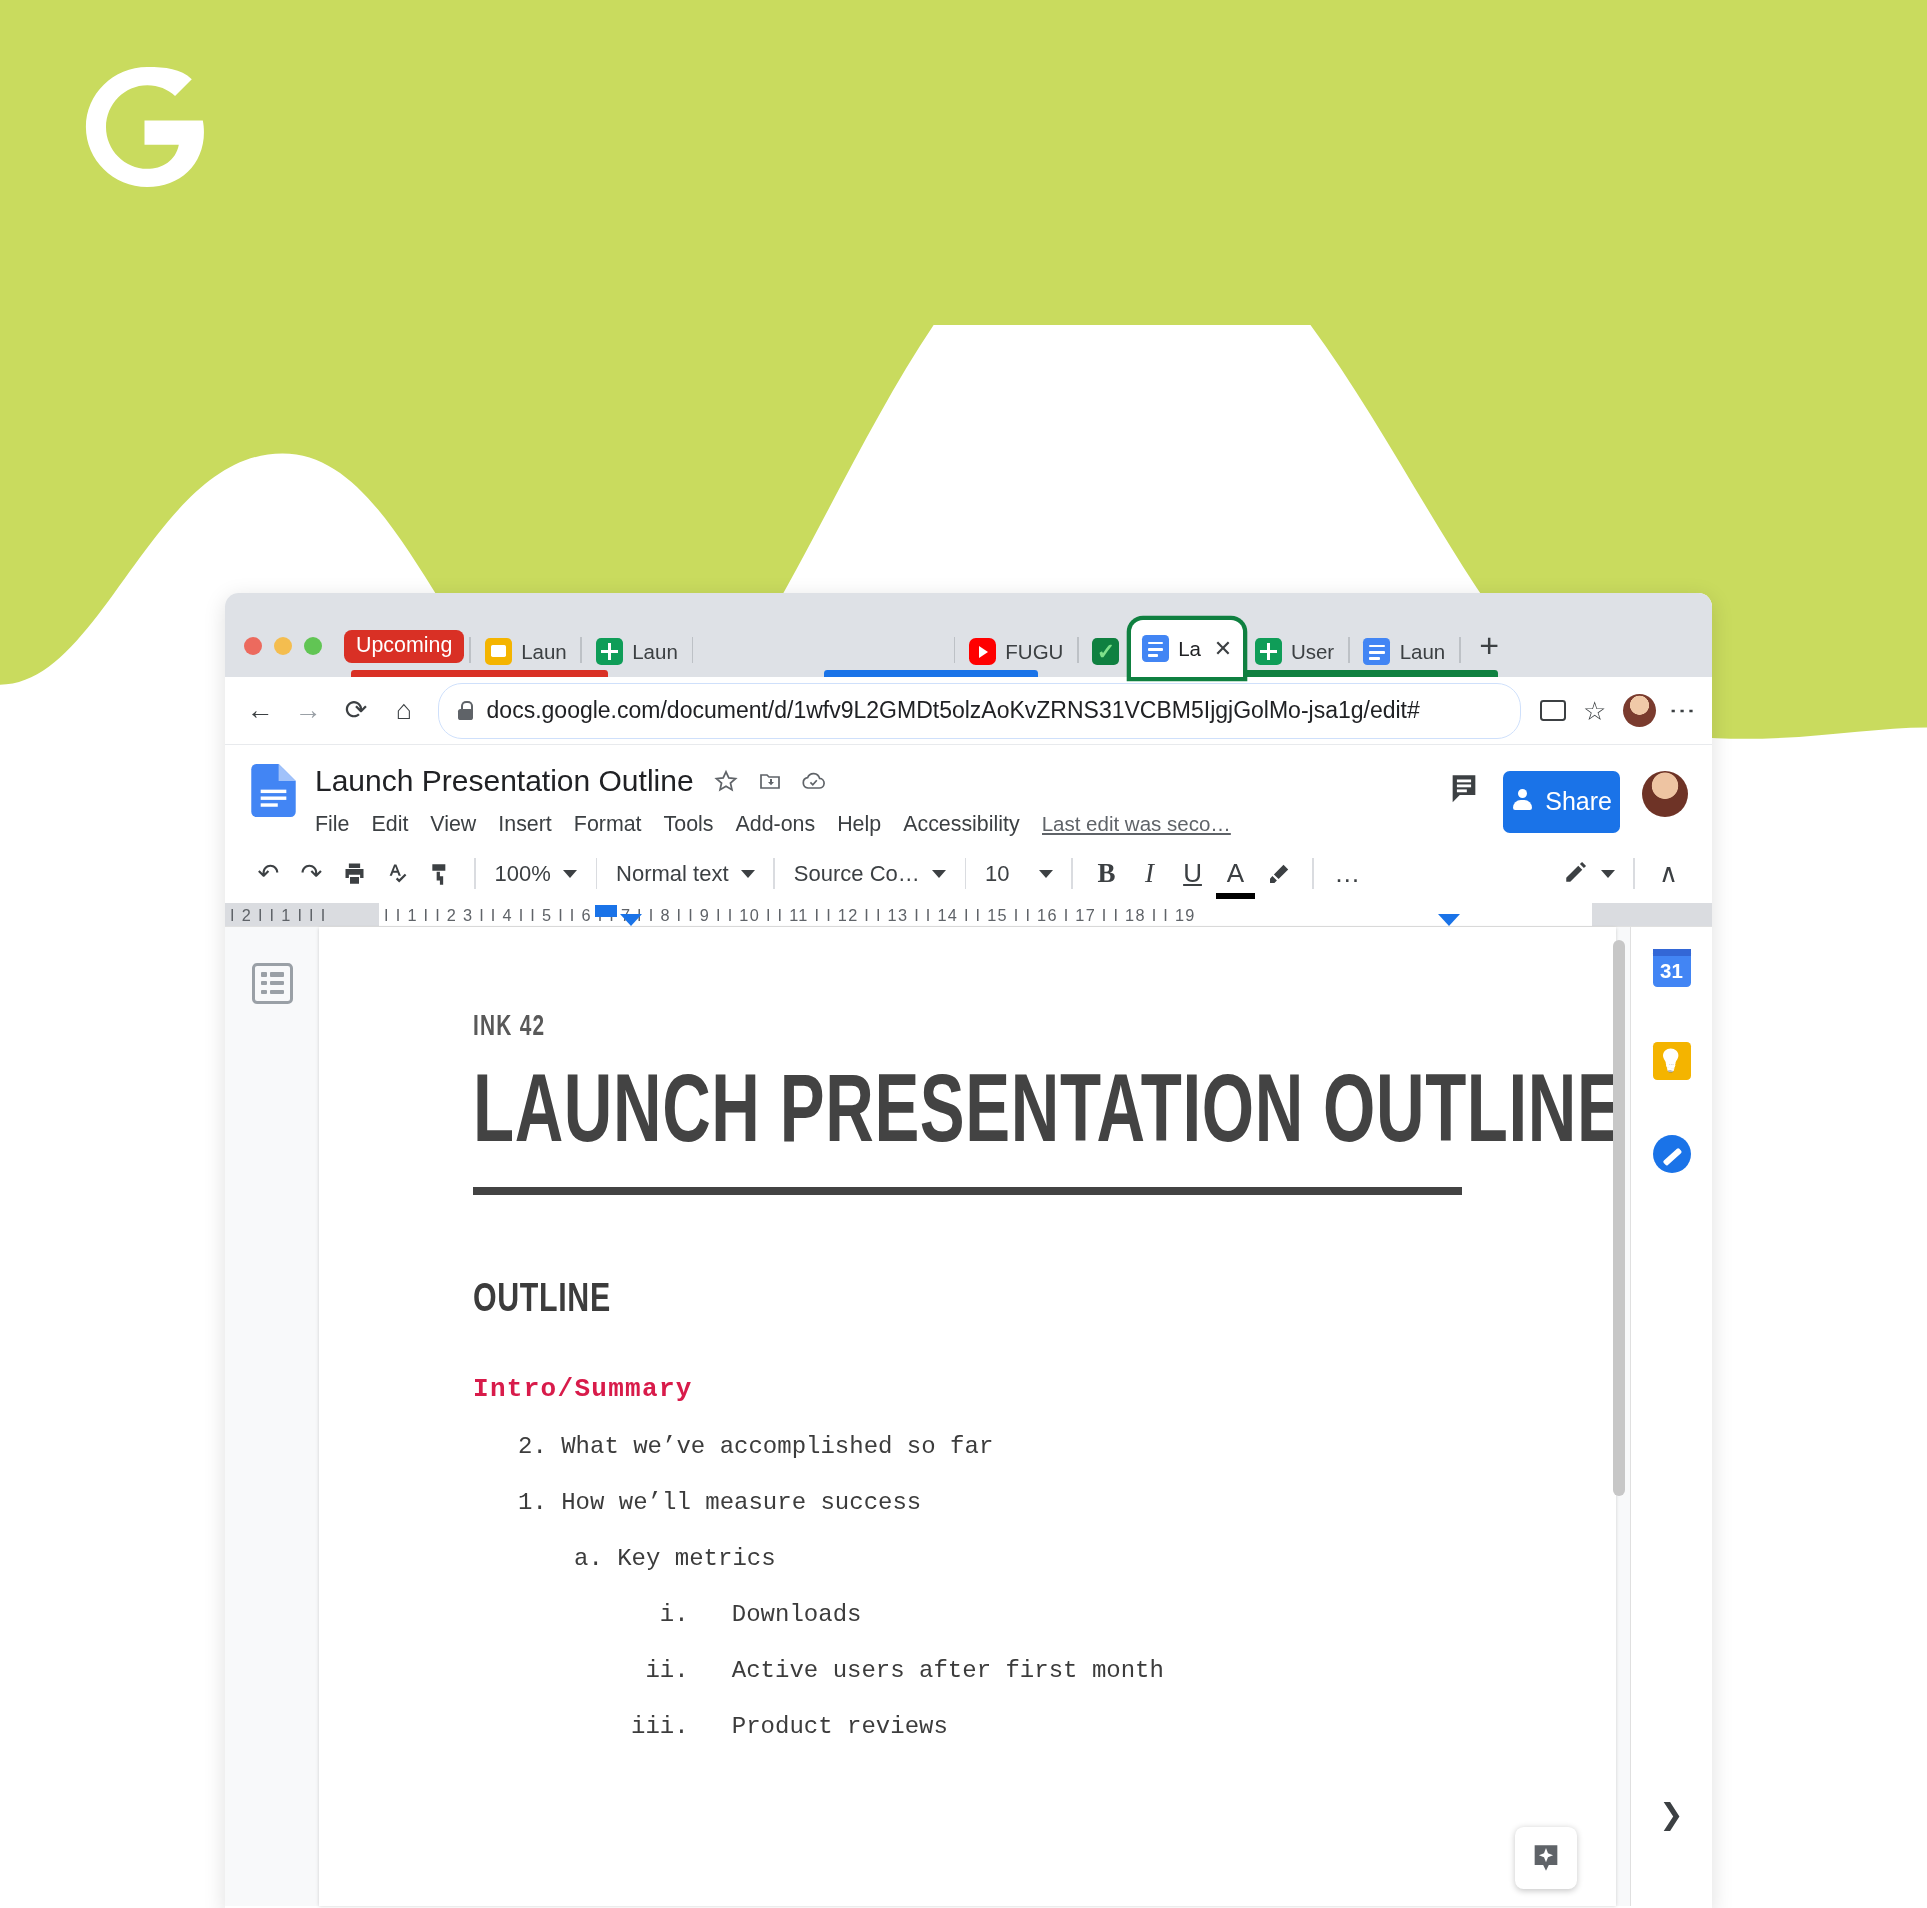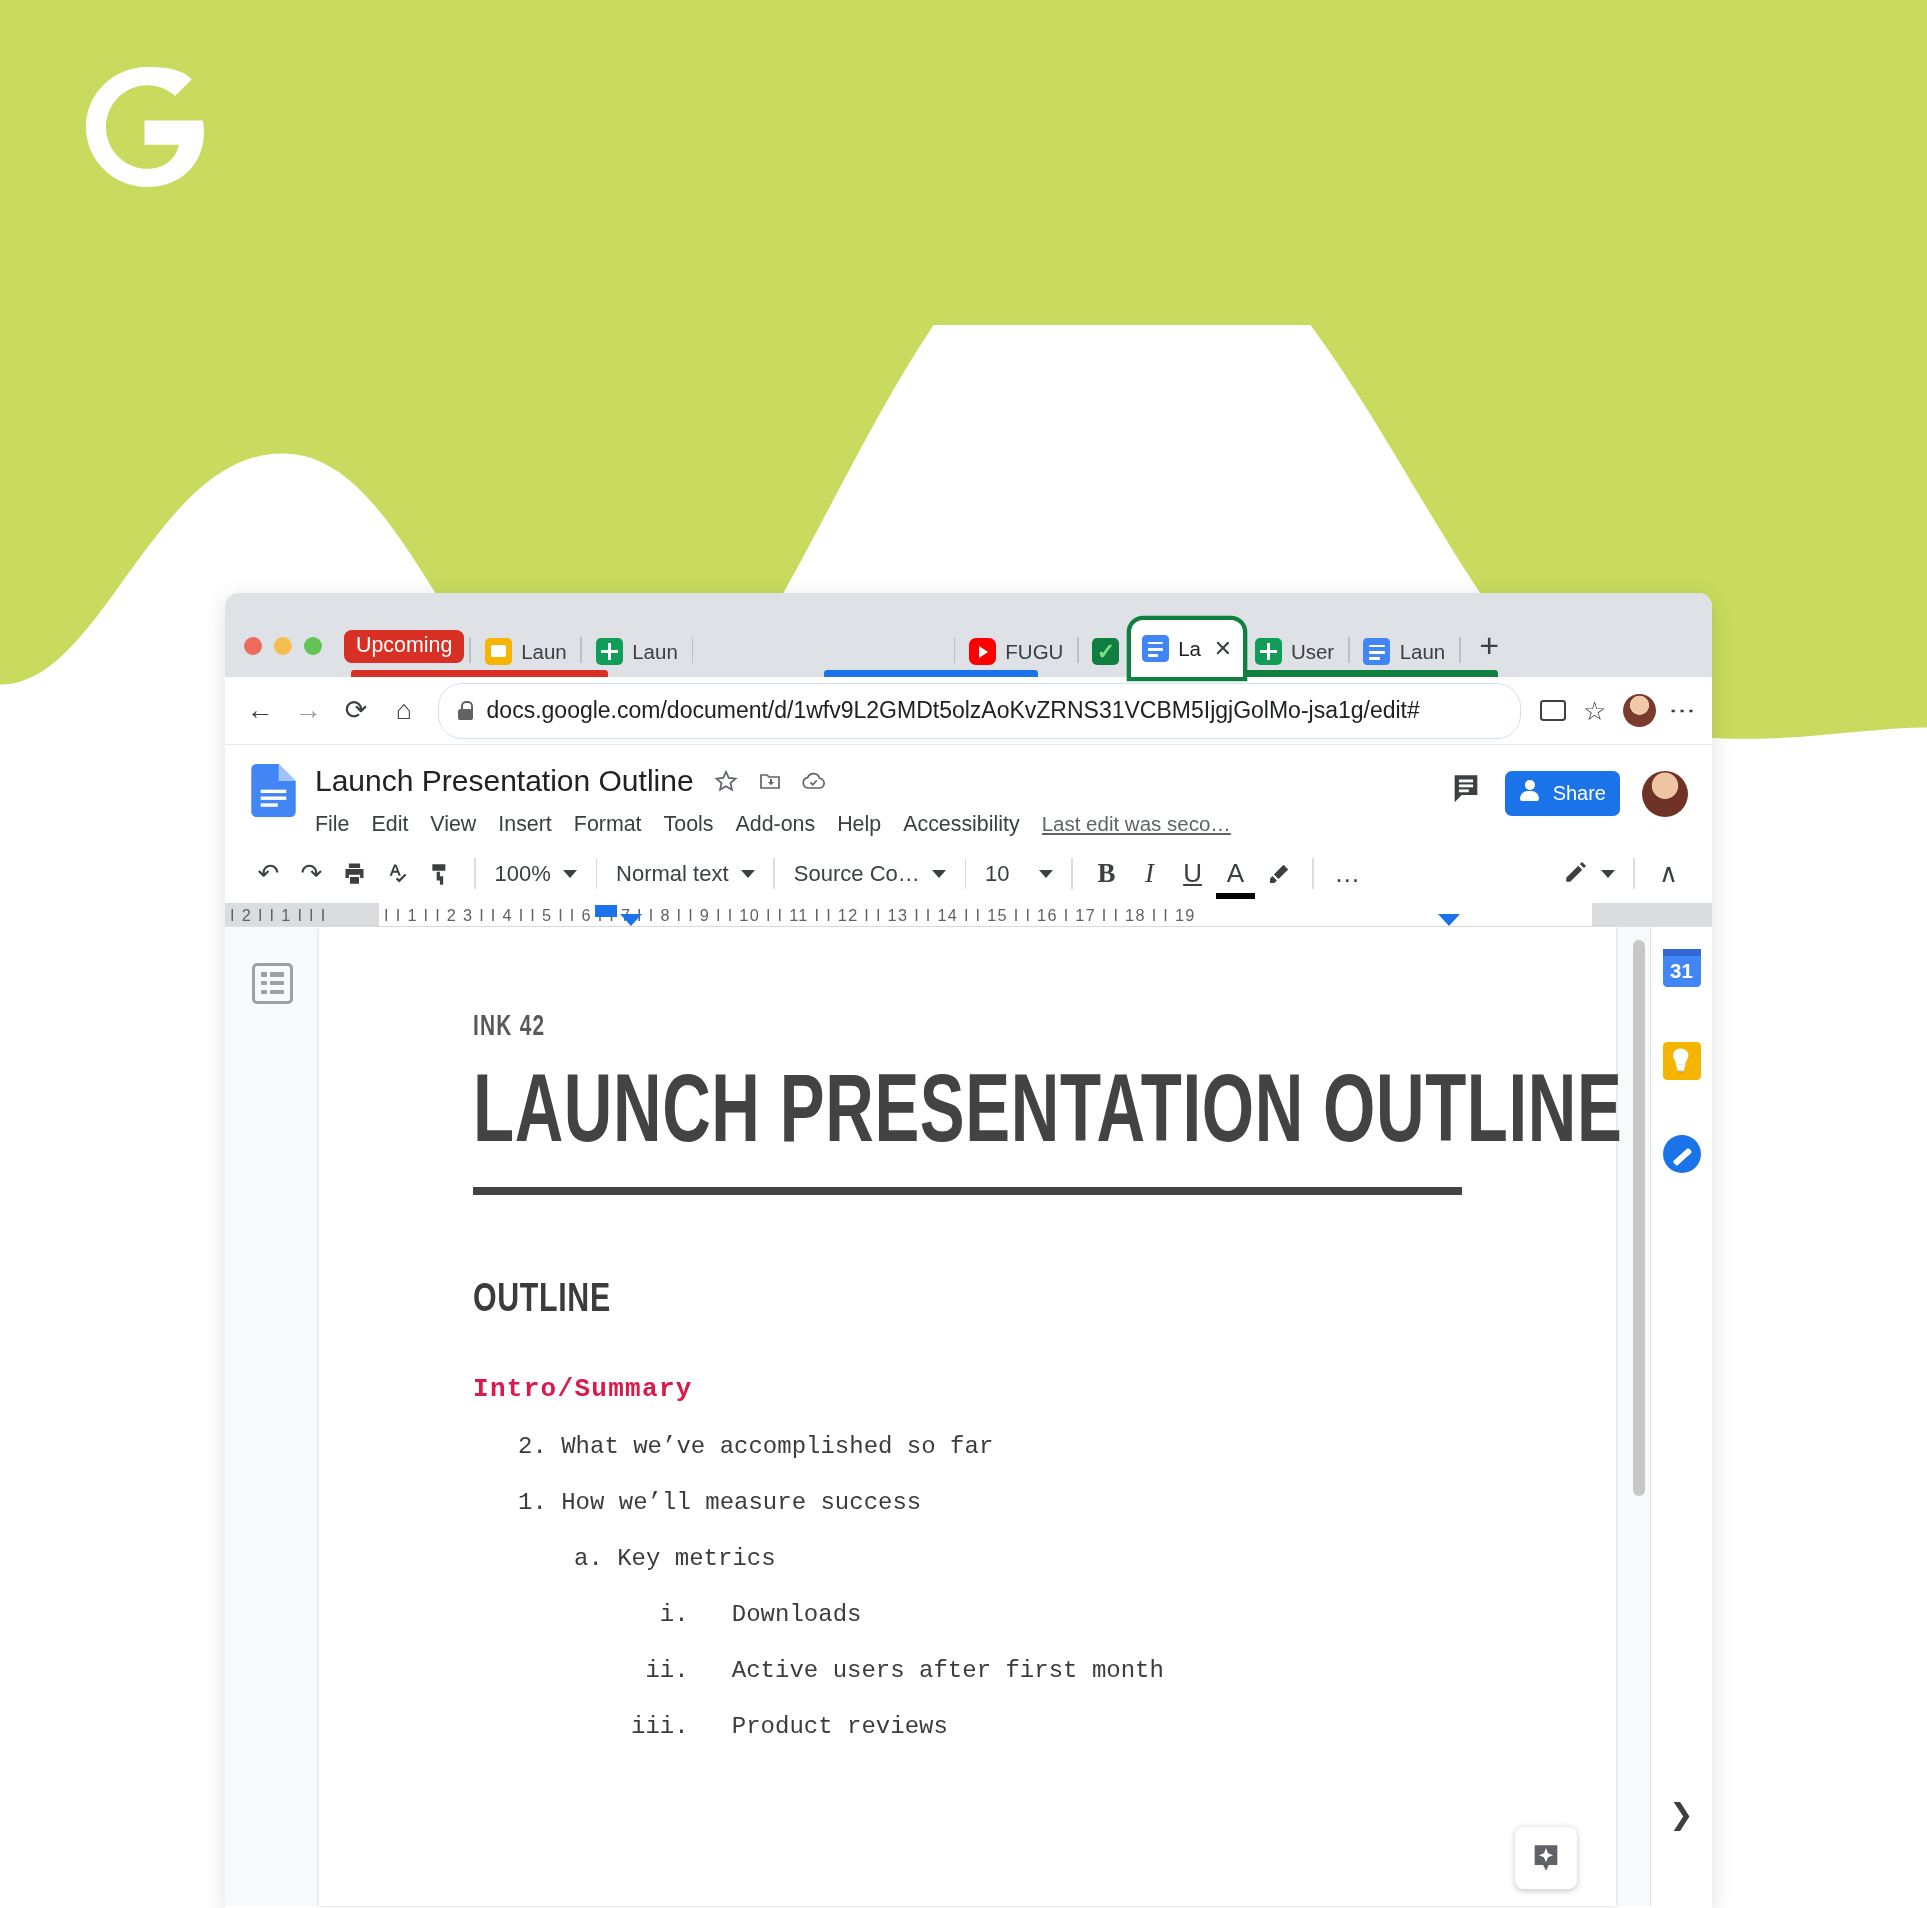--- a/index.html
+++ b/index.html
@@ -116,23 +116,23 @@
   .docs-titleblock { flex: 1; min-width: 0; }
   .docs-titlerow { display: flex; align-items: center; gap: 19px; height: 45px; }
   .docs-title { font-size: 30px; color: #202124; white-space: nowrap; }
   .hdr-ic { color: #5f6368; display: flex; align-items: center; }
   .docs-menurow { display: flex; align-items: center; gap: 22px; height: 41px; }
   .menuitem { font-size: 21.4px; color: #3c4043; white-space: nowrap; }
   .lastedit { font-size: 20.5px; color: #5f6368; text-decoration: underline; white-space: nowrap; overflow: hidden; max-width: 205px; }
   .docs-headright { display: flex; align-items: flex-start; gap: 22px; padding-top: 12px; }
   .comment-ic { width: 34px; height: 34px; position: relative; }
   .share-btn {
-    background: #1a73e8; color: #fff; border-radius: 6.8px; height: 45px;
-    display: flex; align-items: center; gap: 12px; padding: 0 14px;
-    font-size: 20px; white-space: nowrap;
+    background: #1a73e8; color: #fff; border-radius: 6.8px; height: 62px;
+    display: flex; align-items: center; gap: 12px; padding: 0 8px;
+    font-size: 25px; white-space: nowrap;
   }
   .share-person { width: 22px; height: 26px; position: relative; flex: 0 0 auto; }
   .share-person::before { content:""; position:absolute; left:6.8px; top:0; width:9.4px; height:9.4px; border-radius:50%; background:#fff; }
   .share-person::after { content:""; position:absolute; left:1.7px; top:11px; width:19px; height:10.3px; border-radius:9.4px 9.4px 2.6px 2.6px; background:#fff; }
   .avatar-lg { width: 46px; height: 46px; border-radius: 50%; background: radial-gradient(circle at 50% 32%, #eec4a2 0 33%, #6e3326 35% 100%); }
 
   
   .toolbar {
     height: 58px; display: flex; align-items: center; gap: 0;
     padding: 0 22px; background: #fff;
@@ -187,21 +187,21 @@
   .explore-btn {
     position: absolute; right: 39px; bottom: 17px;
     width: 62px; height: 62px; background: #fff; border-radius: 8.6px;
     box-shadow: 0 1.7px 6.8px rgba(0,0,0,.22);
     display: flex; align-items: center; justify-content: center;
   }
 
   .vscroll { position: absolute; right: 5.1px; top: 13.7px; width: 12px; height: 556px; background: #c7c7c7; border-radius: 6px; }
 
   
-  .right-panel { width: 62px; background: #fff; border-left: 0.9px solid #e0e0e0; padding-top: 22px; display: flex; flex-direction: column; align-items: center; gap: 55px; position: relative; }
+  .right-panel { width: 82px; background: #fff; border-left: 0.9px solid #e0e0e0; padding-top: 22px; display: flex; flex-direction: column; align-items: center; gap: 55px; position: relative; }
   .side-app { width: 38px; height: 38px; border-radius: 4.3px; position: relative; }
   .sa-cal { background: #4285f4; }
   .sa-cal::before { content:""; position:absolute; left:0; right:0; top:0; height:7.7px; background:#3367d6; }
   .sa-cal span { position:absolute; inset:7.7px 0 0 0; color:#fff; font-size:20.5px; font-weight:700; text-align:center; line-height:29px; }
   .sa-keep { background: #f4b400; }
   .sa-keep::after { content:"💡"; position:absolute; inset:0; font-size:22px; text-align:center; line-height:38px; filter: grayscale(1) brightness(1.8); }
   .sa-tasks { background: #1a73e8; border-radius: 50%; }
   .sa-tasks::after { content:""; position:absolute; left:9.4px; top:19px; width:20.5px; height:6px; background:#fff; transform: rotate(-42deg); border-radius:1.7px; }
   .panel-expand { position: absolute; bottom: 75px; font-size: 29px; color: #3c4043; }
 </style>

